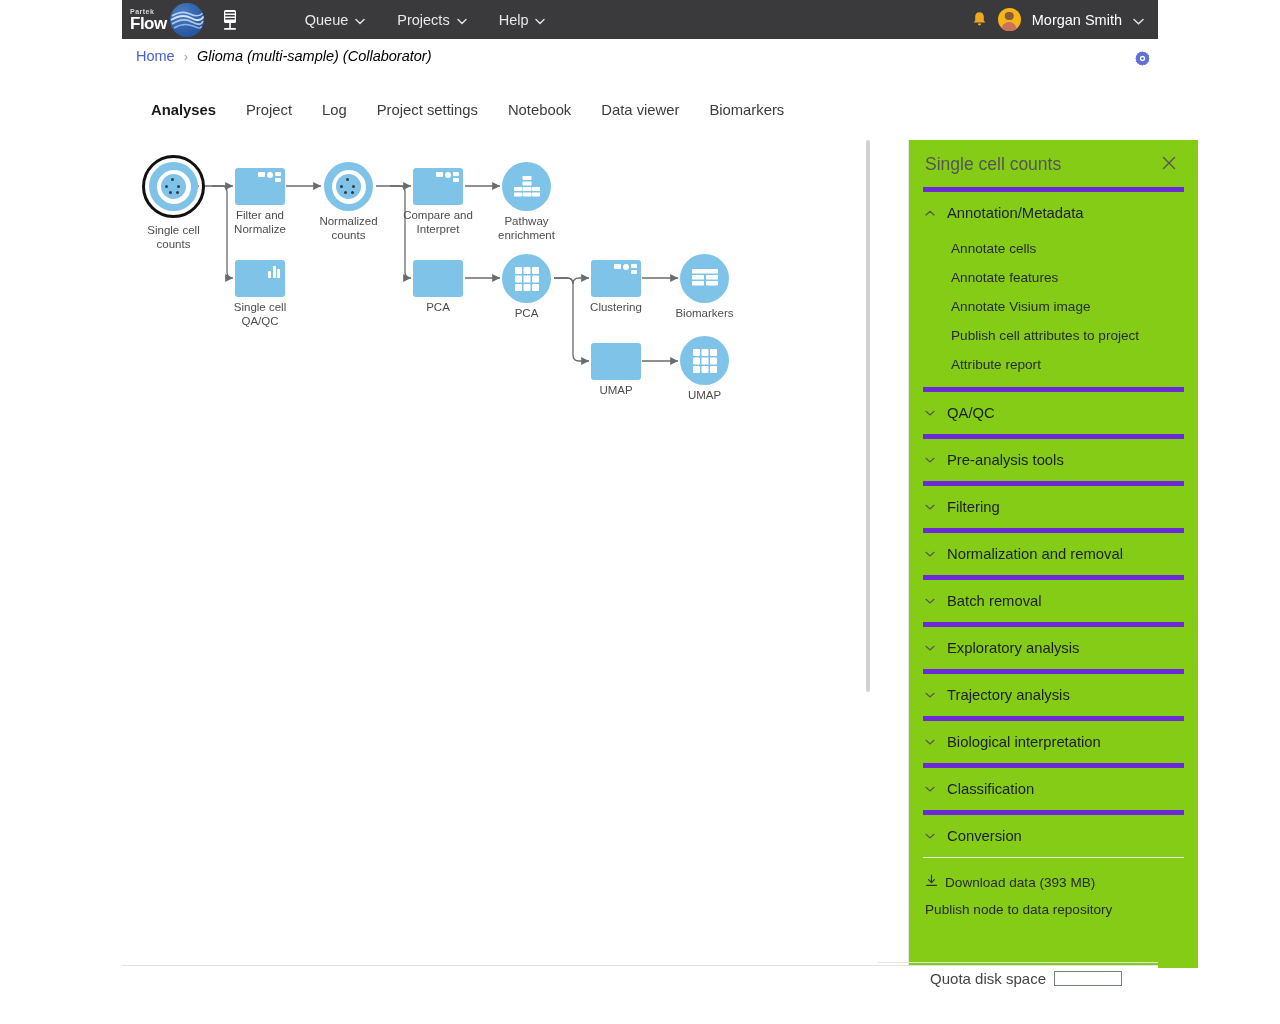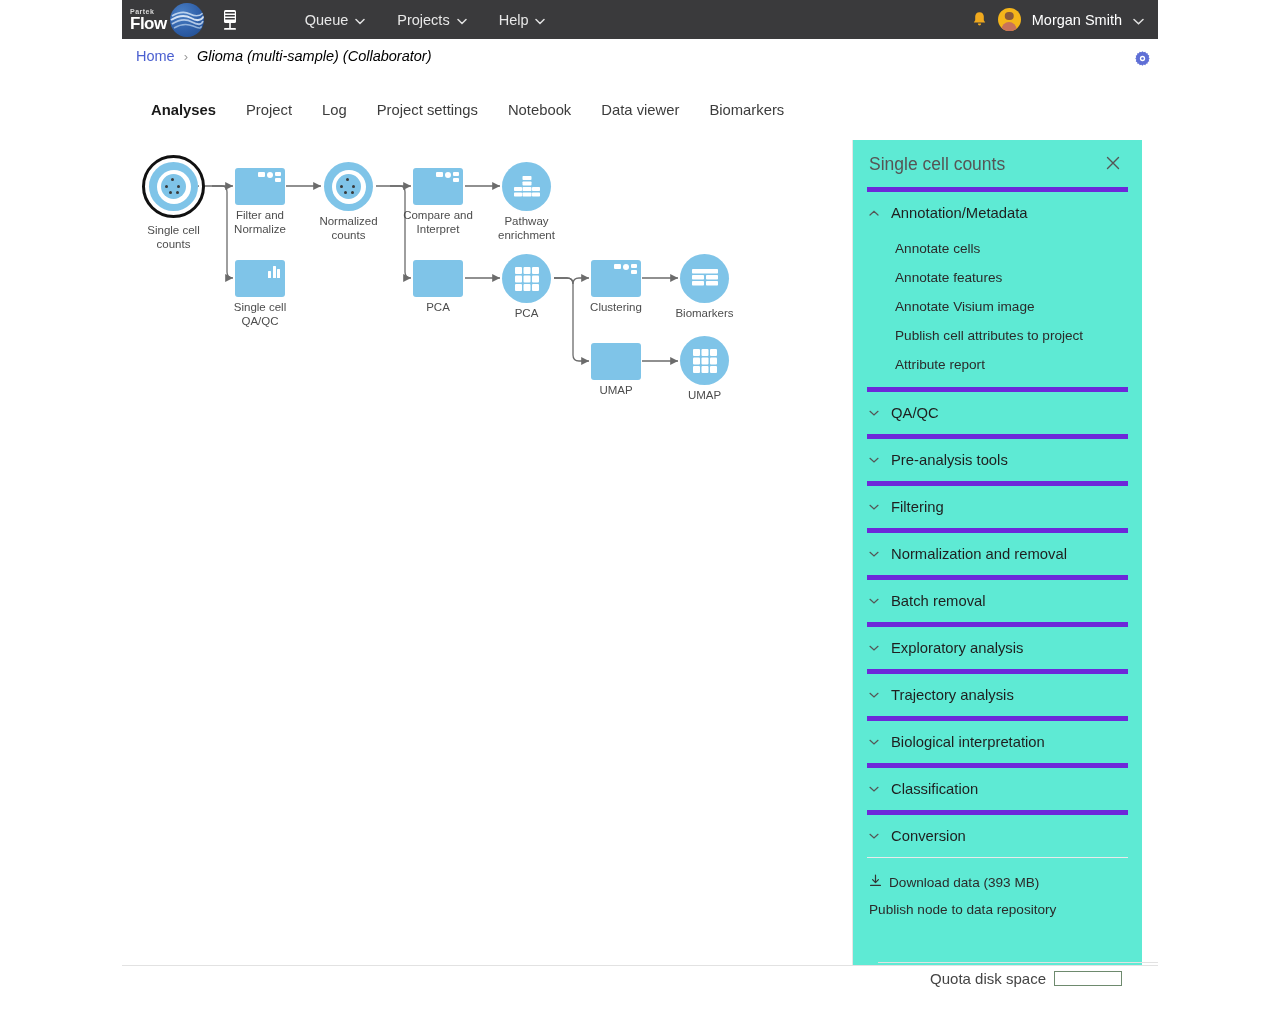--- a/index.html
+++ b/index.html
@@ -106,21 +106,21 @@
   .bi-c{width:6px;height:6px;border-radius:50%;background:#fff;}
   .bi-stack{display:flex;flex-direction:column;gap:2px;}
   .bi-s{width:6px;height:4px;background:#fff;border-radius:1px;}
   .barsicon{position:absolute;right:5px;top:5px;display:flex;align-items:flex-end;gap:1.5px;height:13px;}
   .barsicon span{width:3px;background:#fff;border-radius:.5px;}
 
   svg.edges{position:absolute;left:0;top:0;pointer-events:none;}
 
   
   .panel{
-    position:absolute;left:852px;top:140px;width:290px;height:828px;background:#5eead4;
+    position:absolute;left:908px;top:140px;width:290px;height:828px;background:#84cc16;
     border-left:1px solid #e6e6e6;box-sizing:border-box;
   }
   .panel-head{
     display:flex;align-items:center;justify-content:space-between;
     padding:14px 18px 12px 16px;
   }
   .panel-title{font-size:17.5px;color:#555;font-weight:normal;}
   .panel-close{cursor:pointer;color:#555;font-size:17px;line-height:1;padding:2px 4px;}
   .sec{
     border-top:5px solid #6d28d9;margin:0 14px;padding:0;

